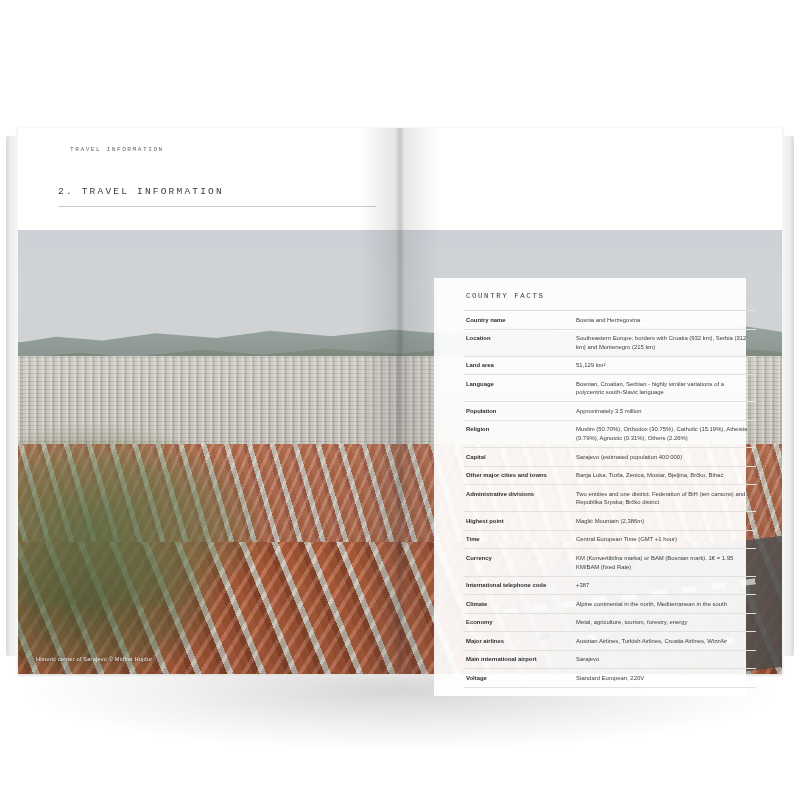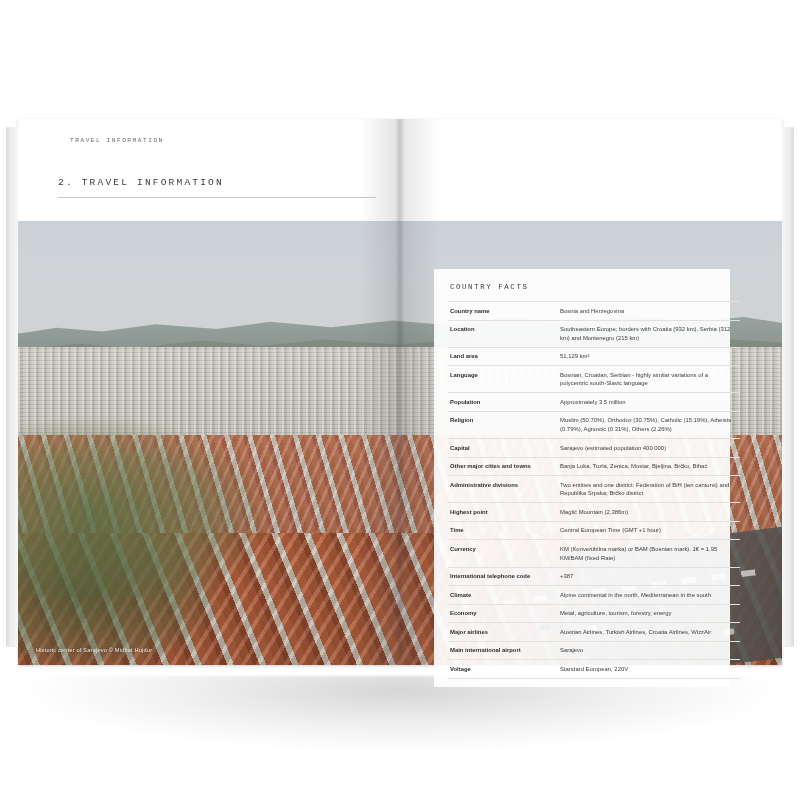--- a/index.html
+++ b/index.html
@@ -37,21 +37,21 @@
     top: 560px;
     width: 744px;
     height: 74px;
     background: radial-gradient(ellipse at 50% 20%, rgba(120,120,125,0.30) 0%, rgba(150,150,155,0.12) 45%, rgba(255,255,255,0) 72%);
     filter: blur(1px);
   }
 
   .spread {
     position: absolute;
     left: 0;
-    top: 3px;
+    top: 12px;
     width: 764px;
     height: 546px;
     background: #f3f3f1;
     box-shadow: 0 1px 3px rgba(0,0,0,0.18);
   }
 
   
   .edge {
     position: absolute;
     top: 8px;
@@ -254,21 +254,21 @@
   }
 
   
   .facts {
     position: absolute;
     left: 416px;
     top: 150px;
     width: 296px;
     background: rgba(255,255,255,0.93);
     z-index: 30;
-    padding: 0 0 8px 0;
+    padding: 0 0 8px 16px;
   }
   .facts-title {
     font-family: "Liberation Mono", monospace;
     font-size: 7.4px;
     letter-spacing: 1.6px;
     color: #3a3a3a;
     padding: 14px 0 10px 16px;
   }
   table.facts-table {
     width: 292px;

